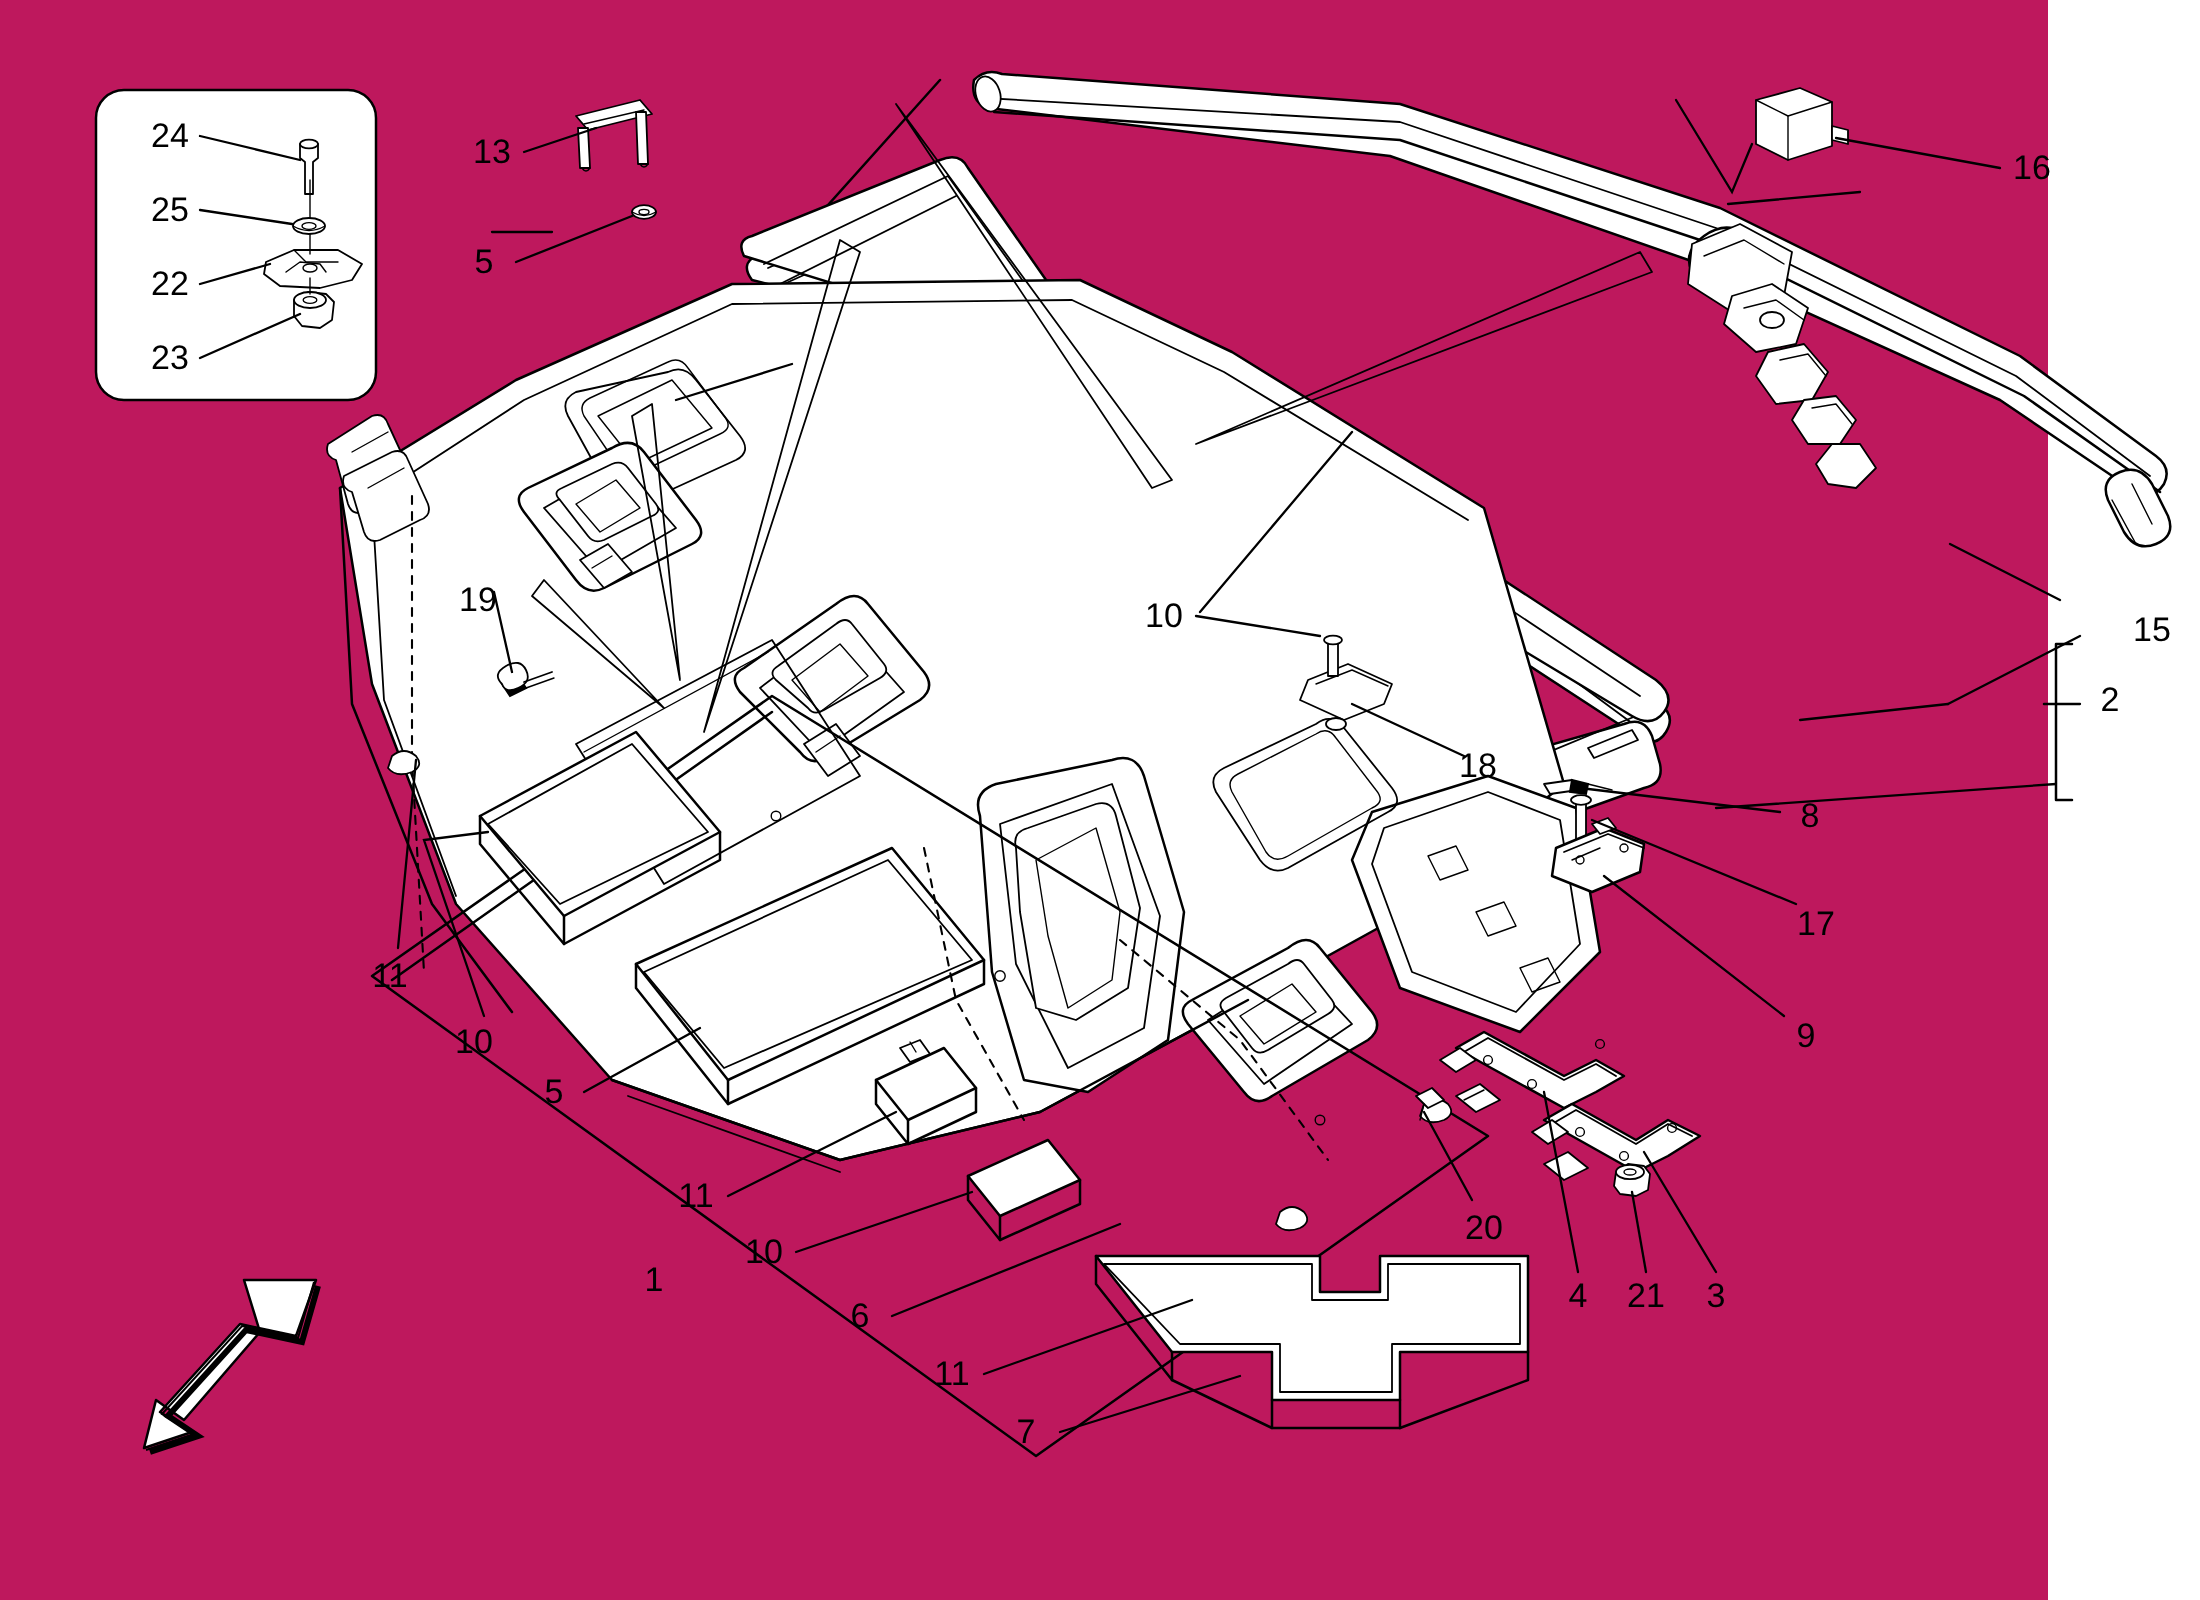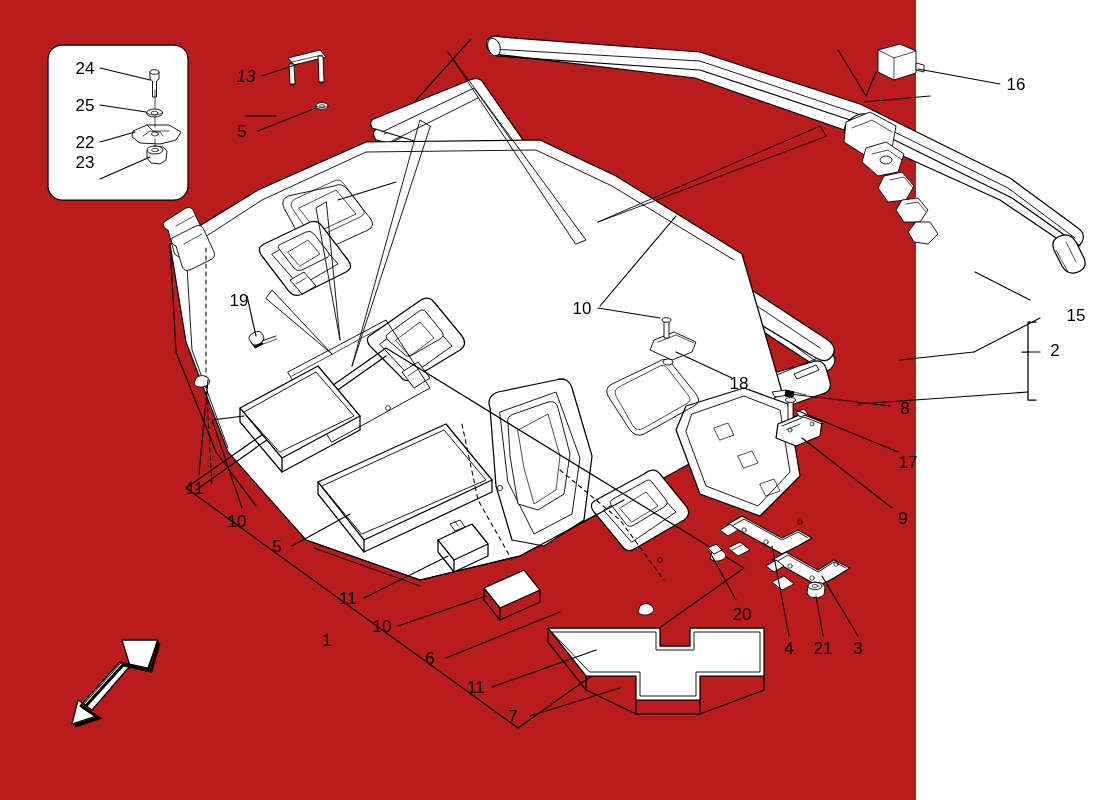--- a/index.html
+++ b/index.html
@@ -1,18 +1,18 @@
 <!DOCTYPE html>
 <html><head>
 <meta charset="utf-8">
 <style>
   html,body{margin:0;padding:0;background:#fff;}
   body{width:1100px;height:800px;overflow:hidden;
        font-family:"Liberation Sans",sans-serif;}
-  #stage{position:relative;width:916px;height:800px;background:#b91c1c;}
+  #stage{position:relative;width:1024px;height:800px;background:#be185d;}
   #art{position:absolute;left:0;top:0;width:1100px;height:800px;}
   .lbl{position:absolute;font-family:"Liberation Sans",sans-serif;
        font-size:17px;color:#000;line-height:1;white-space:nowrap;
        transform:translate(-50%,-50%);}
 </style>
 </head>
 <body>
 
 <div id="stage">
 
@@ -378,23 +378,23 @@
       <path class="blk" d="M160 642 L152 670 L124 664 L86 708 L98 714 L96 718 L74 726 L76 718
                            L90 712 L128 668 L124 642 z" opacity="0"></path>
       <path d="M157 641 L149 669 L121 663 L81 707 L97 717 L73 725" fill="none" stroke="#000" stroke-width="1"></path>
       <path d="M159 643 L151 671 L123 665 L84 708 L99 718 L75 726" fill="none" stroke="#000" stroke-width="3"></path>
     </g>
   </svg>
 
   <div class="lbl" style="left:85px;top:68px;">24</div>
   <div class="lbl" style="left:85px;top:105px;">25</div>
   <div class="lbl" style="left:85px;top:142px;text-align:center;">22</div>
-  <div class="lbl" style="left:85px;top:162px;text-align:center;">23</div>
-
-  <div class="lbl" style="left:246px;top:76px;font-style:italic;">13</div>
+  <div class="lbl" style="left:85px;top:179px;text-align:center;">23</div>
+
+  <div class="lbl" style="left:246px;top:76px;">13</div>
   <div class="lbl" style="left:242px;top:131px;">5</div>
   <div class="lbl" style="left:1016px;top:84px;">16</div>
   <div class="lbl" style="left:1076px;top:315px;">15</div>
   <div class="lbl" style="left:1055px;top:350px;">2</div>
   <div class="lbl" style="left:239px;top:300px;">19</div>
   <div class="lbl" style="left:582px;top:308px;">10</div>
   <div class="lbl" style="left:739px;top:383px;text-align:center;">18</div>
   <div class="lbl" style="left:905px;top:408px;">8</div>
   <div class="lbl" style="left:908px;top:462px;">17</div>
   <div class="lbl" style="left:903px;top:518px;">9</div>

